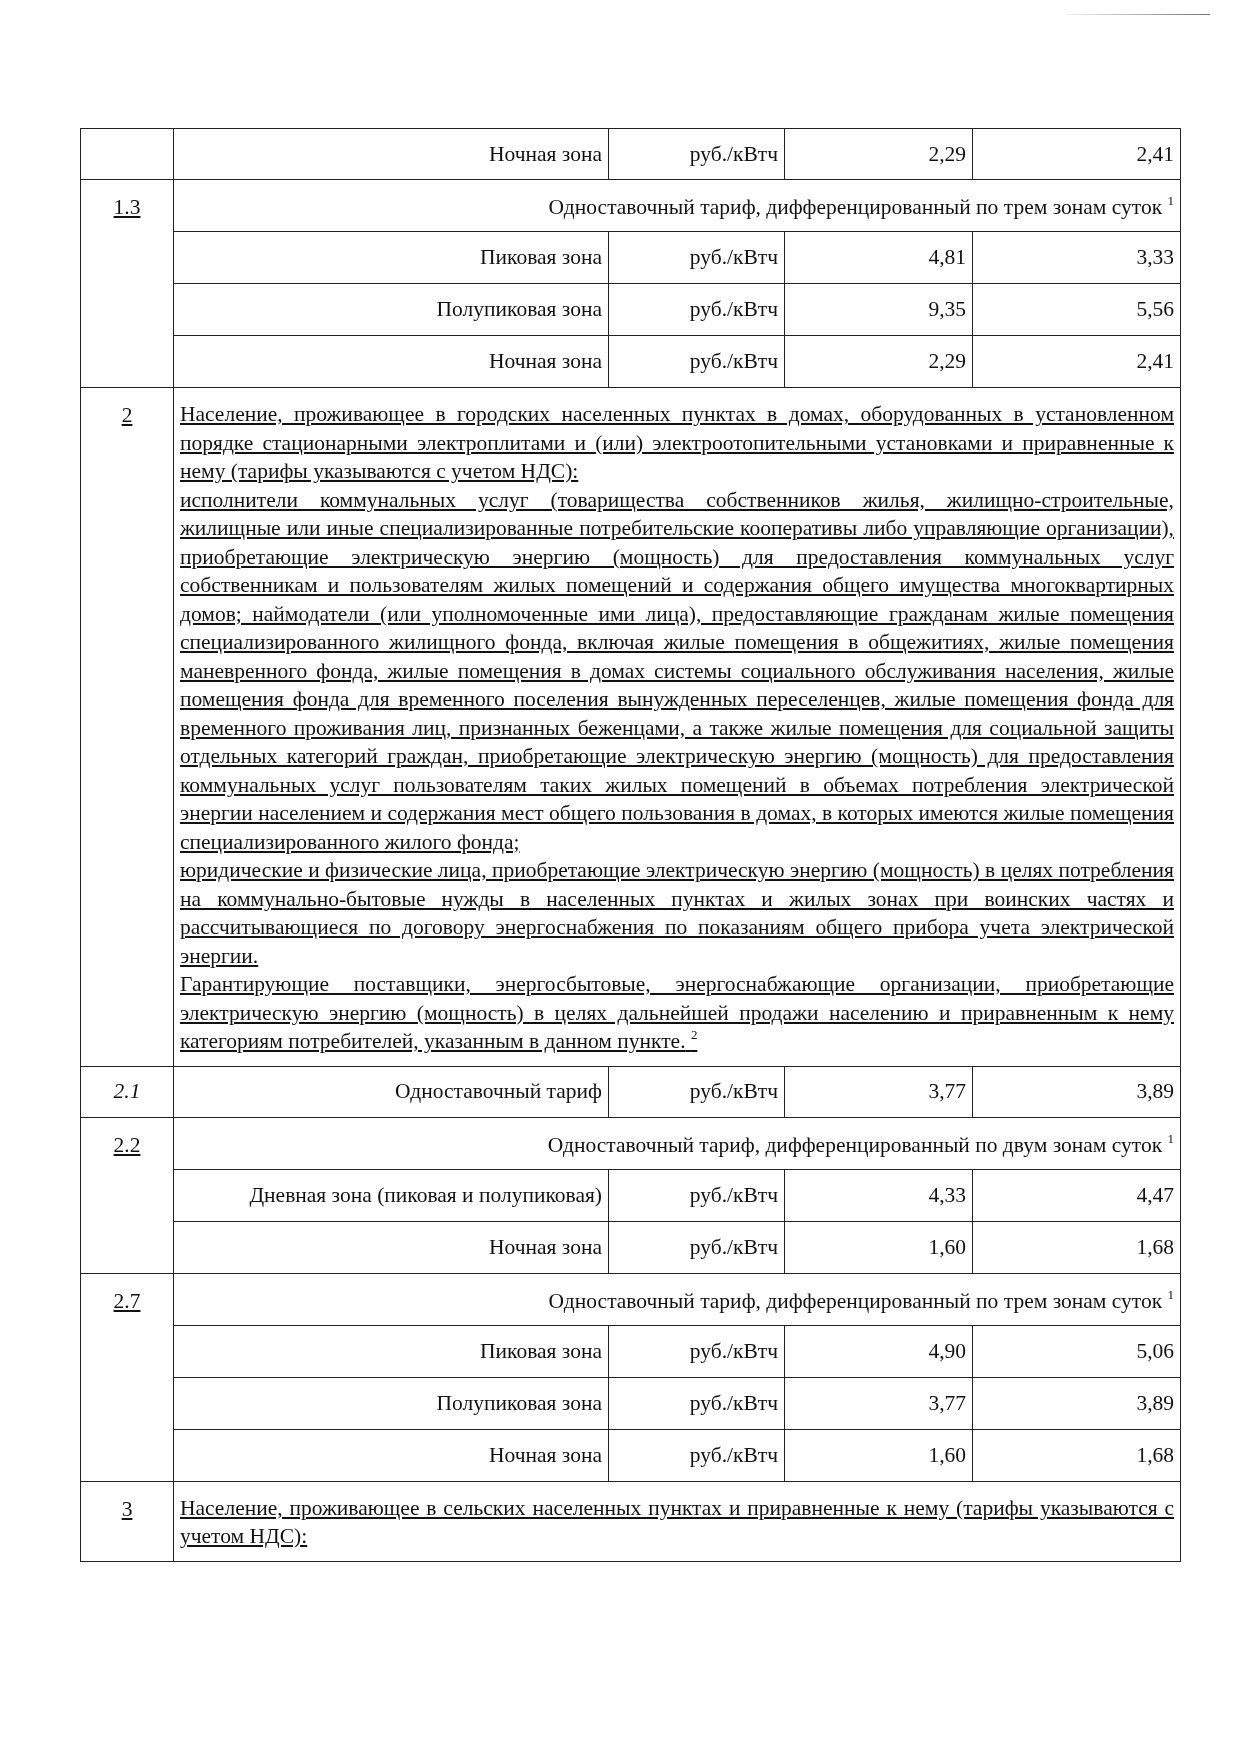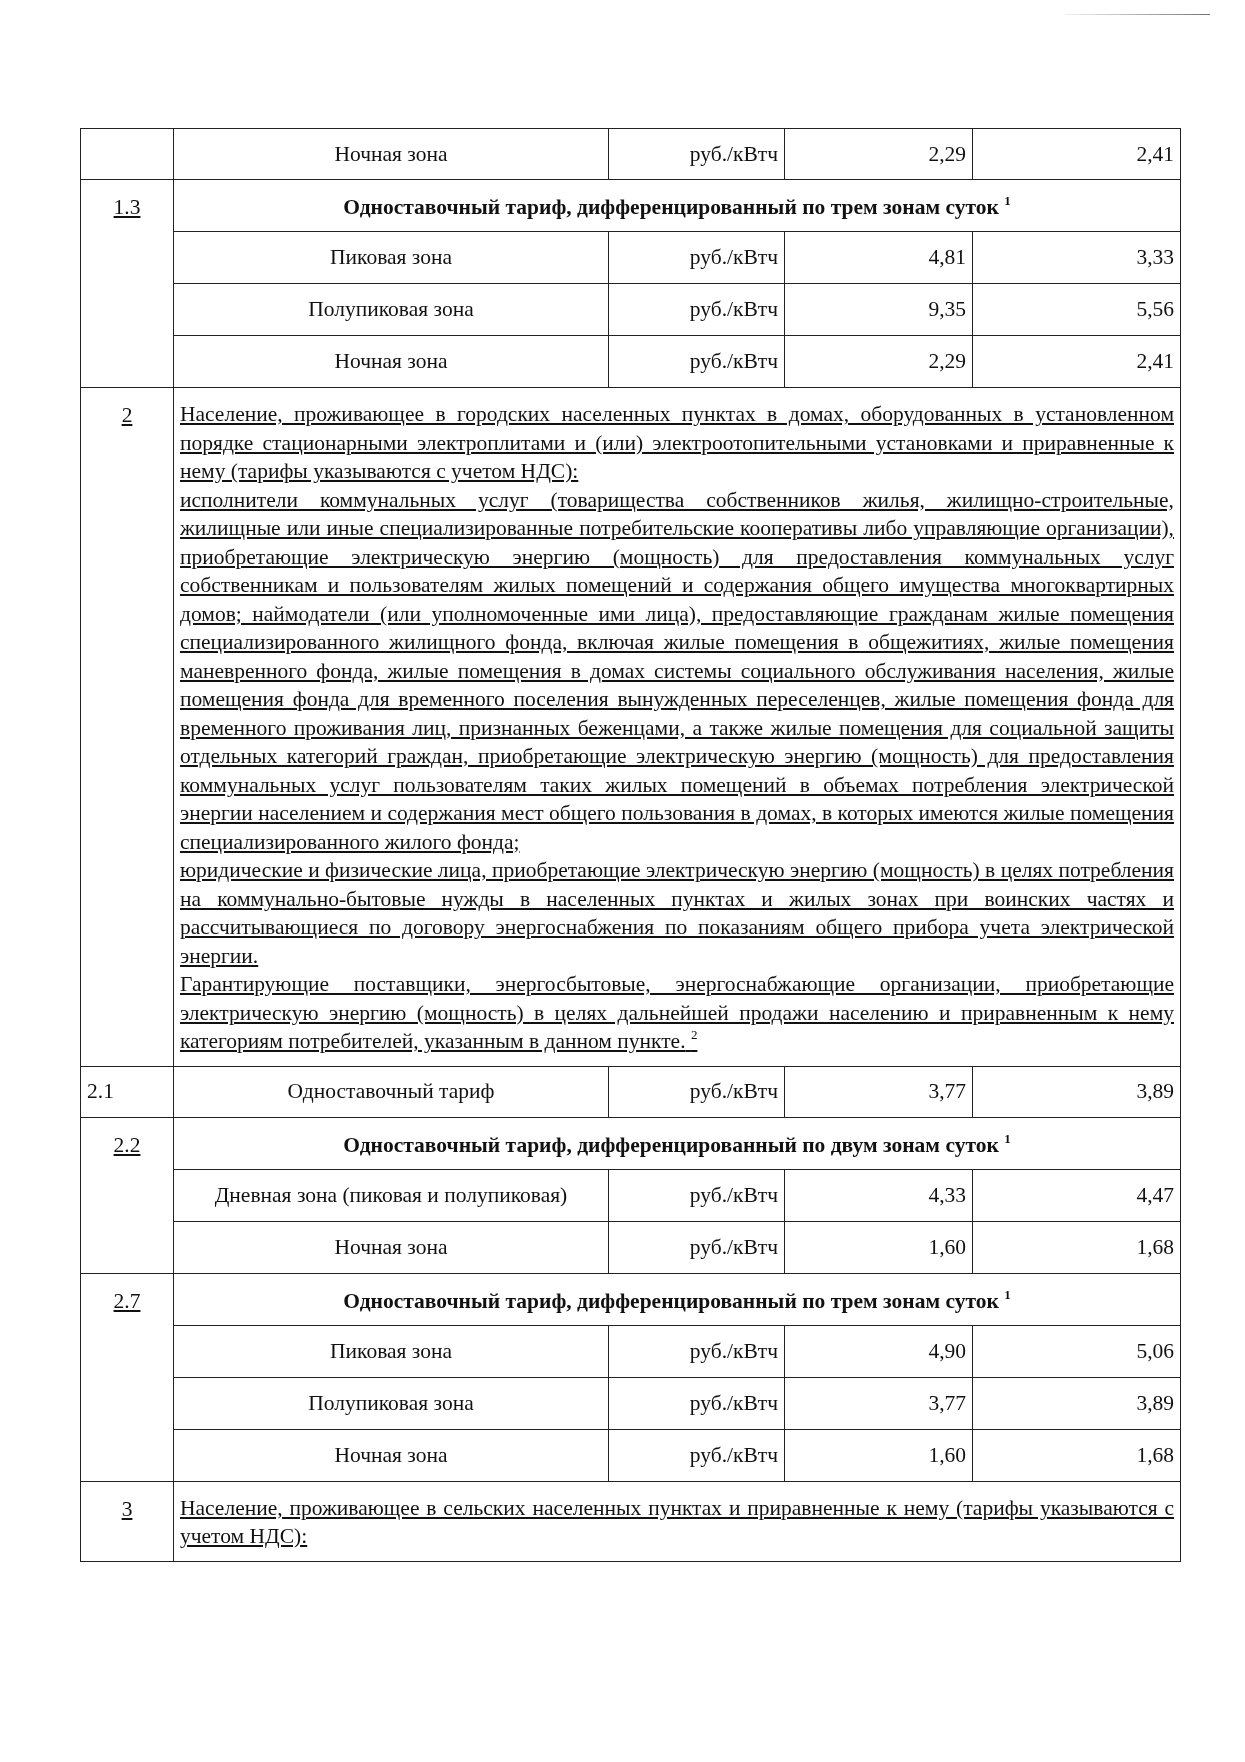--- a/index.html
+++ b/index.html
@@ -38,28 +38,28 @@
       vertical-align: middle;
       padding: 0 6px;
     }
     .tbl col.c-num { width: 93px; }
     .tbl col.c-name { width: 435px; }
     .tbl col.c-unit { width: 176px; }
     .tbl col.c-v1 { width: 188px; }
     .tbl col.c-v2 { width: 208px; }
 
     .num { text-align: center; vertical-align: top !important; padding-top: 14px !important; text-decoration: underline; }
-    .num-mid { text-align: left; }
-    .name { text-align: center; }
+    .num-mid { text-align: center; font-style: italic; }
+    .name { text-align: right; }
     .unit, .val { text-align: right; }
 
     tr.r { height: 51px; }
     tr.r-sub { height: 52px; padding-left: 24px; }
     tr.r-head { height: 52px; }
-    tr.r-head td.name { padding-top: 4px; font-weight: bold; }
+    tr.r-head td.name { padding-top: 4px; }
 
     .para {
       text-align: justify;
       padding: 12px 6px 10px 6px !important;
       line-height: 28.5px;
       font-size: 21.5px;
       vertical-align: top !important;
     }
     .para p { margin: 0; text-align: justify; text-align-last: left; text-decoration: underline; }
     sup { font-size: 13px; vertical-align: 9px; line-height: 0; }

